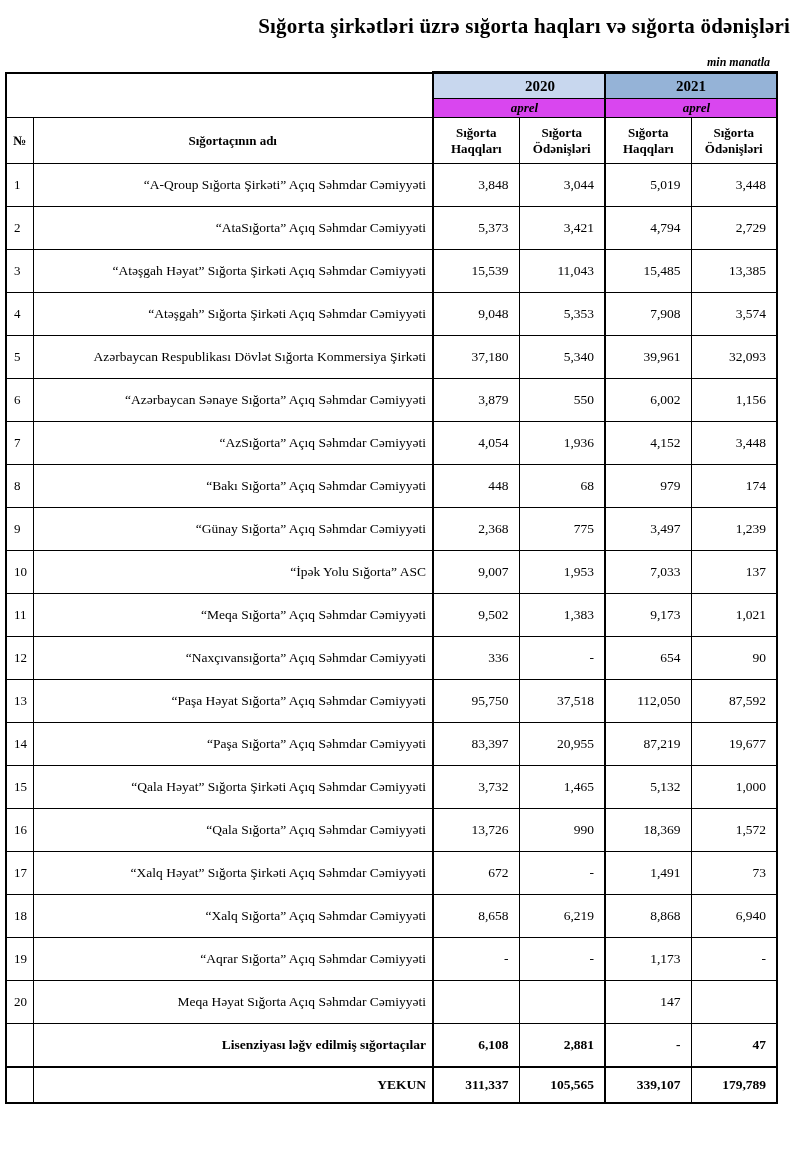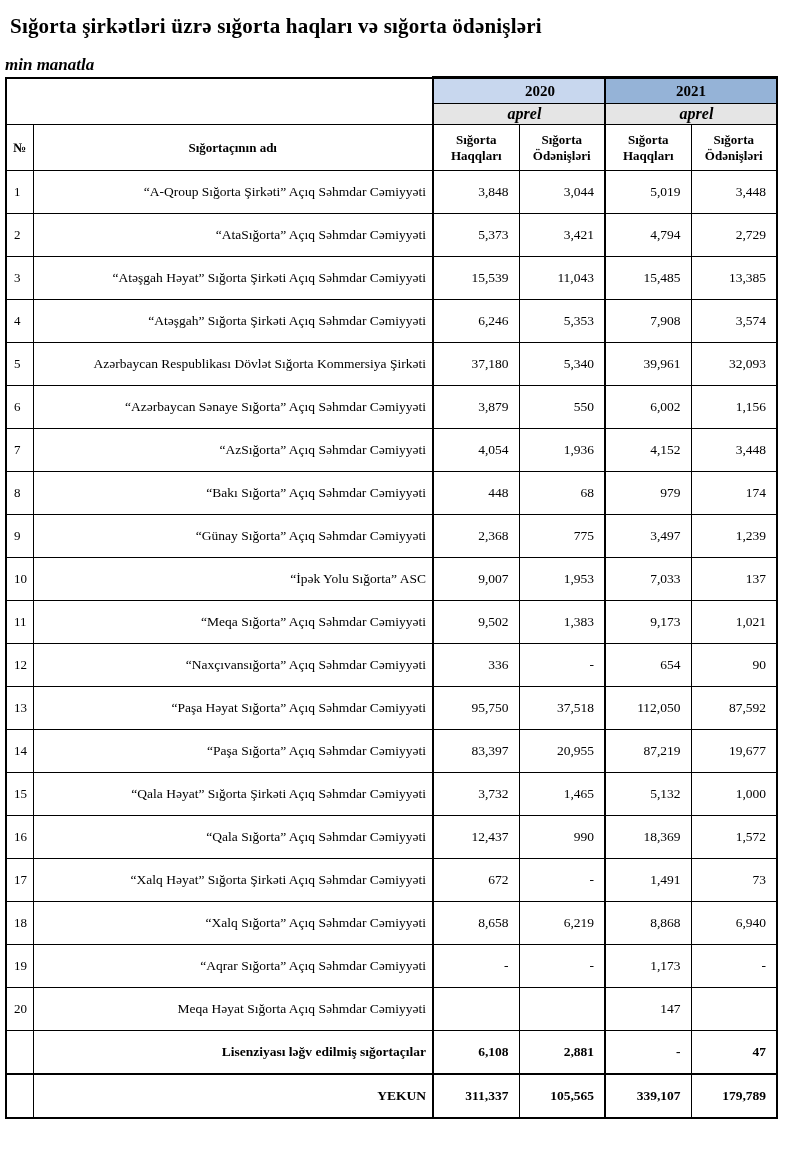--- a/index.html
+++ b/index.html
@@ -11,30 +11,31 @@
   }
   .page {
     width: 800px;
     min-height: 1152px;
     box-sizing: border-box;
     padding-top: 6px;
   }
   .title {
     font-size: 21px;
     font-weight: bold;
-    text-align: left;
+    text-align: right;
     margin: 8px 10px 16px 10px;
     letter-spacing: 0.2px;
   }
   .unit-note {
     width: 771px;
     margin-left: 5px;
+    text-align: right;
     font-style: italic;
     font-weight: bold;
-    font-size: 17px;
+    font-size: 12px;
     padding-right: 6px;
     margin-bottom: 1px;
     box-sizing: border-box;
   }
   table.main {
     border-collapse: collapse;
     table-layout: fixed;
     width: 771px;
     margin-left: 5px;
     border: 2px solid #000;
@@ -52,43 +53,43 @@
     height: 26px;
     font-size: 15px;
     font-weight: bold;
     text-align: center;
     border-top: 3px solid #000;
   }
   th.y2020 { background: var(--year2020-bg, #c8d7ee); padding-left: 43px; }
   th.y2021 { background: var(--year2021-bg, #95b3d7); }
   th.aprel {
     height: 18px;
-    font-size: 16px;
+    font-size: 13px;
     font-style: italic;
     font-weight: bold;
     text-align: center;
-    background: #e5e5e5;
+    background: #d946ef;
     padding-left: 12px;
   }
   th.colh {
     height: 46px;
     font-size: 13px;
     font-weight: bold;
     text-align: center;
     vertical-align: middle;
     padding: 2px 6px;
     background: #fff;
   }
   .sep-left { border-left: 2px solid #000 !important; }
   tbody td { height: 43px; vertical-align: middle; font-size: 13.5px; }
   td.no   { text-align: left;  padding-left: 7px;  font-size: 13px; }
   td.name { text-align: right; padding: 2px 6px; }
   td.val  { text-align: right; padding-right: 10px; }
   tr.bold-row td { font-weight: bold; margin-left: 22px; }
-  tr.yekun-row td { border-top: 2px solid #000; height: 44px; }
+  tr.yekun-row td { border-top: 2px solid #000; height: 36px; }
 </style>
 </head>
 <body>
 
 <div class="page">
 
   <div class="title">Sığorta şirkətləri üzrə sığorta haqları və sığorta ödənişləri</div>
 
   <div class="unit-note">min manatla</div>
 
@@ -141,21 +142,21 @@
           <td class="no">3</td>
           <td class="name">“Atəşgah Həyat” Sığorta Şirkəti Açıq Səhmdar Cəmiyyəti</td>
           <td class="val sep-left">15,539</td>
           <td class="val">11,043</td>
           <td class="val sep-left">15,485</td>
           <td class="val">13,385</td>
         </tr>
         <tr>
           <td class="no">4</td>
           <td class="name">“Atəşgah” Sığorta Şirkəti Açıq Səhmdar Cəmiyyəti</td>
-          <td class="val sep-left">6,246</td>
+          <td class="val sep-left">9,048</td>
           <td class="val">5,353</td>
           <td class="val sep-left">7,908</td>
           <td class="val">3,574</td>
         </tr>
         <tr>
           <td class="no">5</td>
           <td class="name">Azərbaycan Respublikası Dövlət Sığorta Kommersiya Şirkəti</td>
           <td class="val sep-left">37,180</td>
           <td class="val">5,340</td>
           <td class="val sep-left">39,961</td>
@@ -237,21 +238,21 @@
           <td class="no">15</td>
           <td class="name">“Qala Həyat” Sığorta Şirkəti Açıq Səhmdar Cəmiyyəti</td>
           <td class="val sep-left">3,732</td>
           <td class="val">1,465</td>
           <td class="val sep-left">5,132</td>
           <td class="val">1,000</td>
         </tr>
         <tr>
           <td class="no">16</td>
           <td class="name">“Qala Sığorta” Açıq Səhmdar Cəmiyyəti</td>
-          <td class="val sep-left">12,437</td>
+          <td class="val sep-left">13,726</td>
           <td class="val">990</td>
           <td class="val sep-left">18,369</td>
           <td class="val">1,572</td>
         </tr>
         <tr>
           <td class="no">17</td>
           <td class="name">“Xalq Həyat” Sığorta Şirkəti Açıq Səhmdar Cəmiyyəti</td>
           <td class="val sep-left">672</td>
           <td class="val">-</td>
           <td class="val sep-left">1,491</td>

